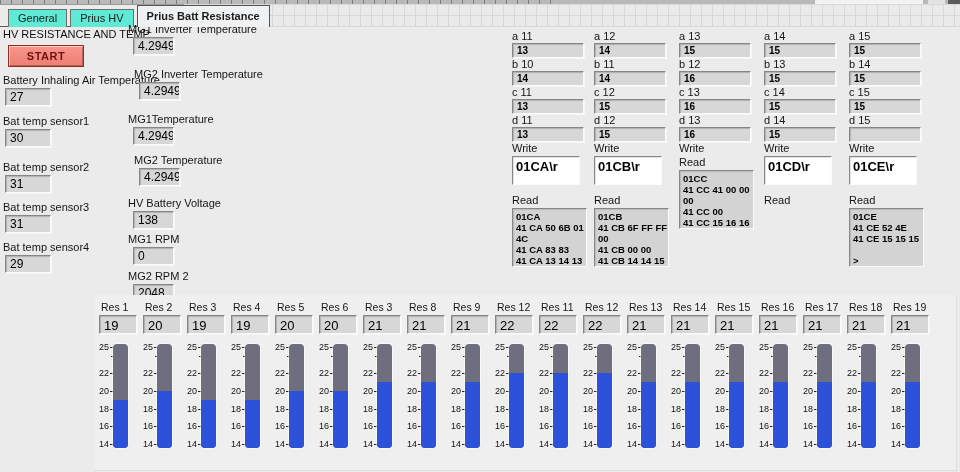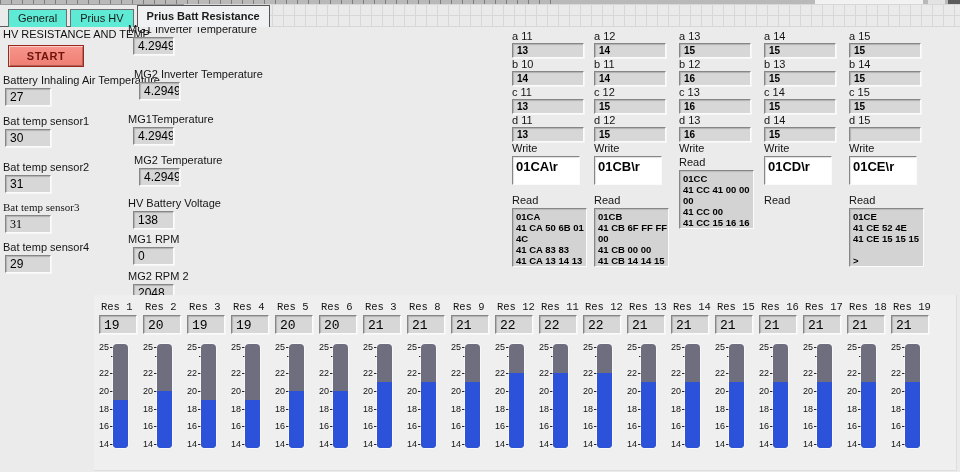--- a/index.html
+++ b/index.html
@@ -38,21 +38,21 @@
   .panel-title{font-size:11px;color:#111;}
   .start-btn{display:flex;align-items:center;justify-content:center;width:74px;height:20px;margin:5px 0 0 5px;
     background:linear-gradient(#f8958c,#ee7e73);border:1px solid #9a291c;
     box-shadow:inset 1px 1px 0 rgba(255,255,255,.55), inset -1px -1px 0 rgba(0,0,0,.25);
     font-size:11px;font-weight:bold;color:#6e140b;letter-spacing:.5px;cursor:pointer;}
   .lfield .lbl{display:block;}
   .lfield .ind{width:46px;height:18px;margin:2px 0 0 2px;font-size:12px;}
   .lfield:nth-of-type(1){margin-top:7px;}
   .lfield:nth-of-type(2){margin-top:9px;}
   .lfield:nth-of-type(3){margin-top:14px;}
-  .lfield:nth-of-type(4){margin-top:8px;font-family:Liberation Serif, serif;}
+  .lfield:nth-of-type(4){margin-top:8px;}
   .lfield:nth-of-type(5){margin-top:8px;}
 
   
   .mg-panel{position:absolute;left:128px;top:23px;width:140px;}
   .mgfield .lbl{display:block;}
   .mgfield .ind{width:41px;height:18px;margin-top:2px;font-size:12px;}
   .mgfield.ind-sm .lbl{margin-left:6px;}
   .mgfield.ind-sm .ind{margin-left:11px;}
   .mgfield.ind-n .ind{margin-left:5px;}
   .mgfield:nth-of-type(2){margin-top:13px;}
@@ -73,21 +73,21 @@
     font-size:13px;font-weight:bold;color:#000;padding:2px 0 0 3px;margin-bottom:9px;}
   .readbox{box-sizing:border-box;width:75px;height:59px;background:#d3d3d3;border-top:1px solid #868686;border-left:1px solid #868686;
     border-bottom:1px solid #fbfbfb;border-right:1px solid #fbfbfb;box-shadow:inset 1px 1px 1px rgba(0,0,0,0.12);
     font-size:9.5px;font-weight:bold;line-height:11px;color:#000;padding:2px 0 0 3px;white-space:pre-line;overflow:hidden;}
 
   
   .deco{position:absolute;left:94px;top:295px;width:862px;height:175px;background:#efefef;
     border-right:1px solid #dedede;border-bottom:1px solid #dedede;}
 
   
-  .res-row{position:absolute;left:96px;top:301px;display:flex;font-family:Liberation Mono, monospace;}
+  .res-row{position:absolute;left:96px;top:301px;display:flex;}
   .res-col{width:44px;}
   .res-col .lbl{display:block;margin:0 0 2px 5px;font-size:10.5px;}
   .res-col .ind{width:38px;height:19px;margin-left:3px;font-size:13px;padding-top:2px;}
 
   
   .gauge-row{position:absolute;left:96px;top:344px;display:flex;}
   .gauge{position:relative;width:44px;height:110px;}
   .gscale{position:absolute;left:0;top:0;width:17px;height:104px;}
   .gslabel{position:absolute;right:4px;font-size:9px;line-height:9px;color:#111;}
   .gtick{position:absolute;right:0;width:3px;height:1px;background:#222;}

